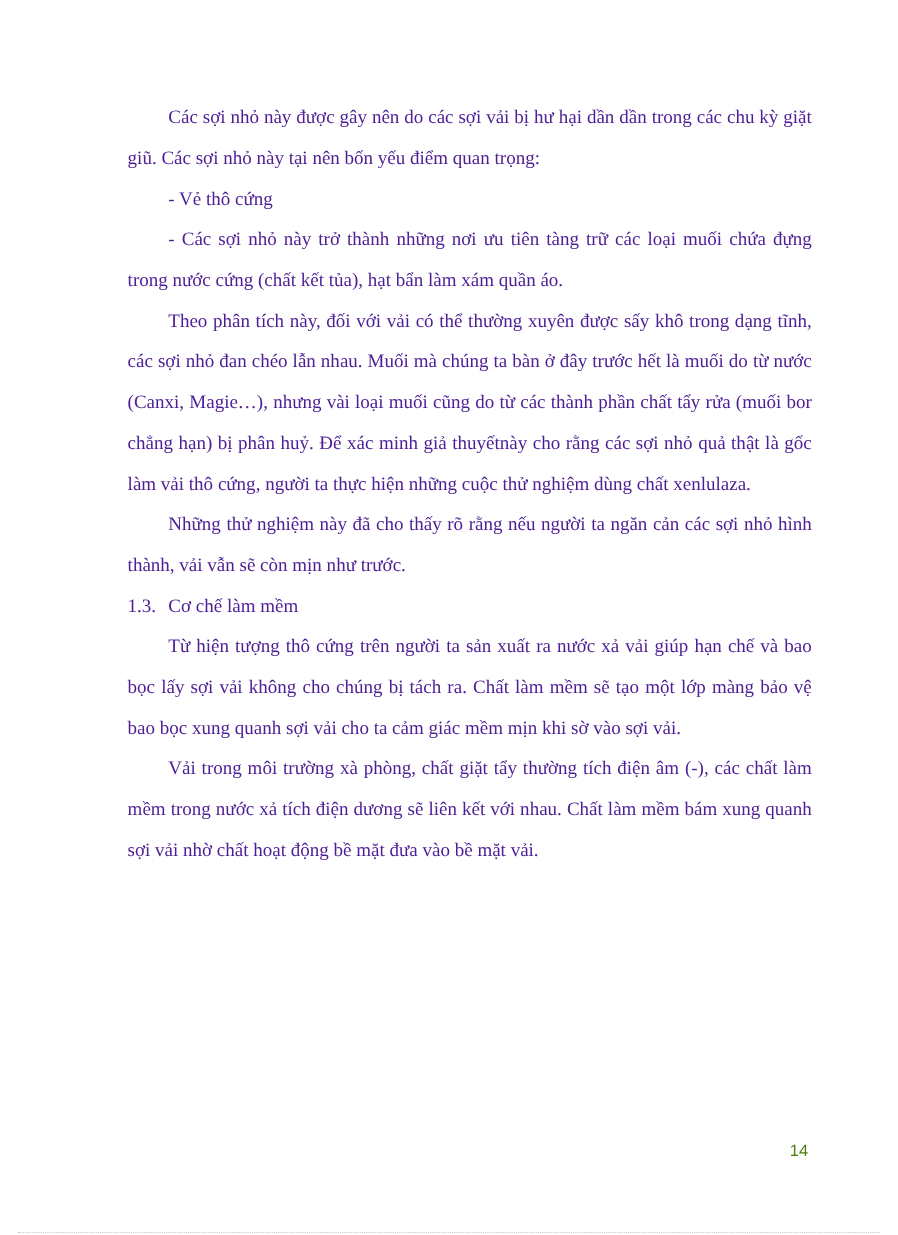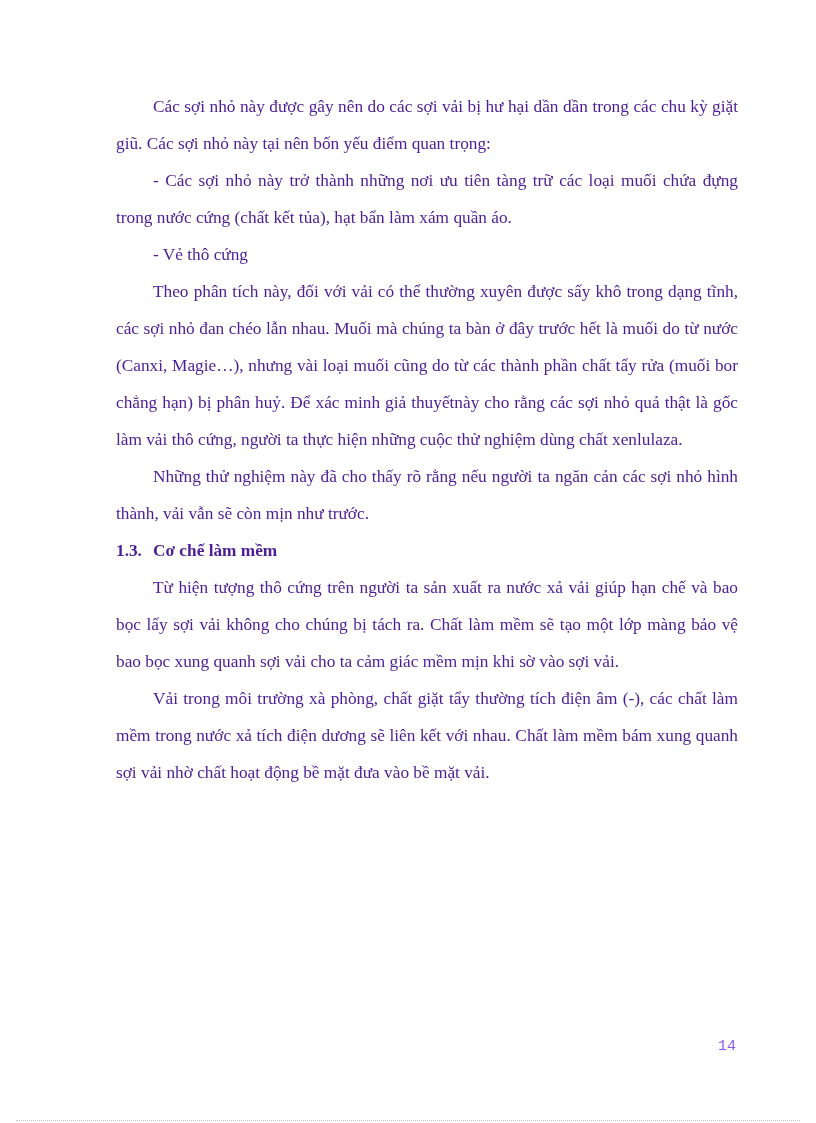--- a/index.html
+++ b/index.html
@@ -6,40 +6,40 @@
     body { width: 816px; height: 1123px; position: relative; overflow: hidden; }
     .page {
       position: absolute; left: 116px; top: 88px; width: 622px;
       font-family: "Liberation Serif", "DejaVu Serif", serif;
       font-size: 17.3px; color: #4c1d95;
       line-height: 37px;
     }
     .para { margin: 0 0 0 0; text-align: justify; text-indent: 37px; }
     .para + .para { margin-top: 0; }
     .heading {
-      font-weight: bold; margin: 0; line-height: 37px; display: flex;
+      font-weight: normal; margin: 0; line-height: 37px; display: flex;
     }
     .heading .num { width: 37px; }
     .heading .title { }
     .page-number {
       position: absolute; left: 718px; top: 1038px;
-      font-family: Liberation Mono, monospace; font-size: 15px; color: #8b5cf6;
+      font-family: Liberation Sans, sans-serif; font-size: 15px; color: #4d7c0f;
     }
     .page-border {
       position: absolute; left: 16px; right: 16px; top: 1120px;
       border-top: 1px dotted #c8c8c8;
     }
   </style>
 </head>
 <body>
 
 <div class="page">
   <p class="para">Các sợi nhỏ này được gây nên do các sợi vải bị hư hại dần dần trong các chu kỳ giặt giũ. Các sợi nhỏ này tại nên bốn yếu điểm quan trọng:</p>
+  <p class="para">- Vẻ thô cứng</p>
   <p class="para">- Các sợi nhỏ này trở thành những nơi ưu tiên tàng trữ các loại muối chứa đựng trong nước cứng (chất kết tủa), hạt bẩn làm xám quần áo.</p>
-  <p class="para">- Vẻ thô cứng</p>
   <p class="para">Theo phân tích này, đối với vải có thể thường xuyên được sấy khô trong dạng tĩnh, các sợi nhỏ đan chéo lẫn nhau. Muối mà chúng ta bàn ở đây trước hết là muối do từ nước (Canxi, Magie…), nhưng vài loại muối cũng do từ các thành phần chất tẩy rửa (muối bor chẳng hạn) bị phân huỷ. Để xác minh giả thuyếtnày cho rằng các sợi nhỏ quả thật là gốc làm vải thô cứng, người ta thực hiện những cuộc thử nghiệm dùng chất xenlulaza.</p>
   <p class="para">Những thử nghiệm này đã cho thấy rõ rằng nếu người ta ngăn cản các sợi nhỏ hình thành, vải vẫn sẽ còn mịn như trước.</p>
   <div class="heading">
     <span class="num">1.3.</span>
     <span class="title">Cơ chế làm mềm</span>
   </div>
   <p class="para">Từ hiện tượng thô cứng trên người ta sản xuất ra nước xả vải giúp hạn chế và bao bọc lấy sợi vải không cho chúng bị tách ra. Chất làm mềm sẽ tạo một lớp màng bảo vệ bao bọc xung quanh sợi vải cho ta cảm giác mềm mịn khi sờ vào sợi vải.</p>
   <p class="para">Vải trong môi trường xà phòng, chất giặt tẩy thường tích điện âm (-), các chất làm mềm trong nước xả tích điện dương sẽ liên kết với nhau. Chất làm mềm bám xung quanh sợi vải nhờ chất hoạt động bề mặt đưa vào bề mặt vải.</p>
 </div>
 

